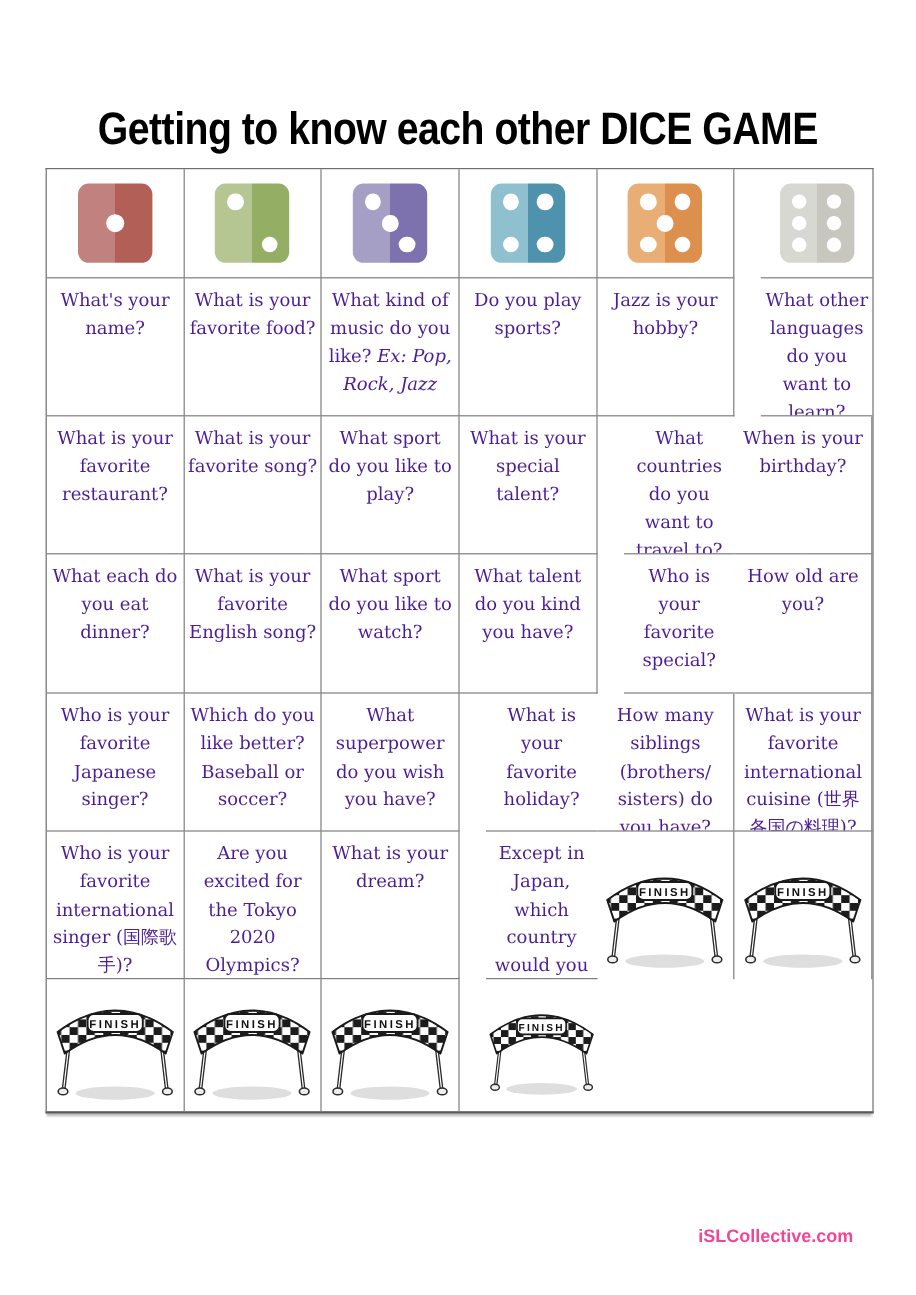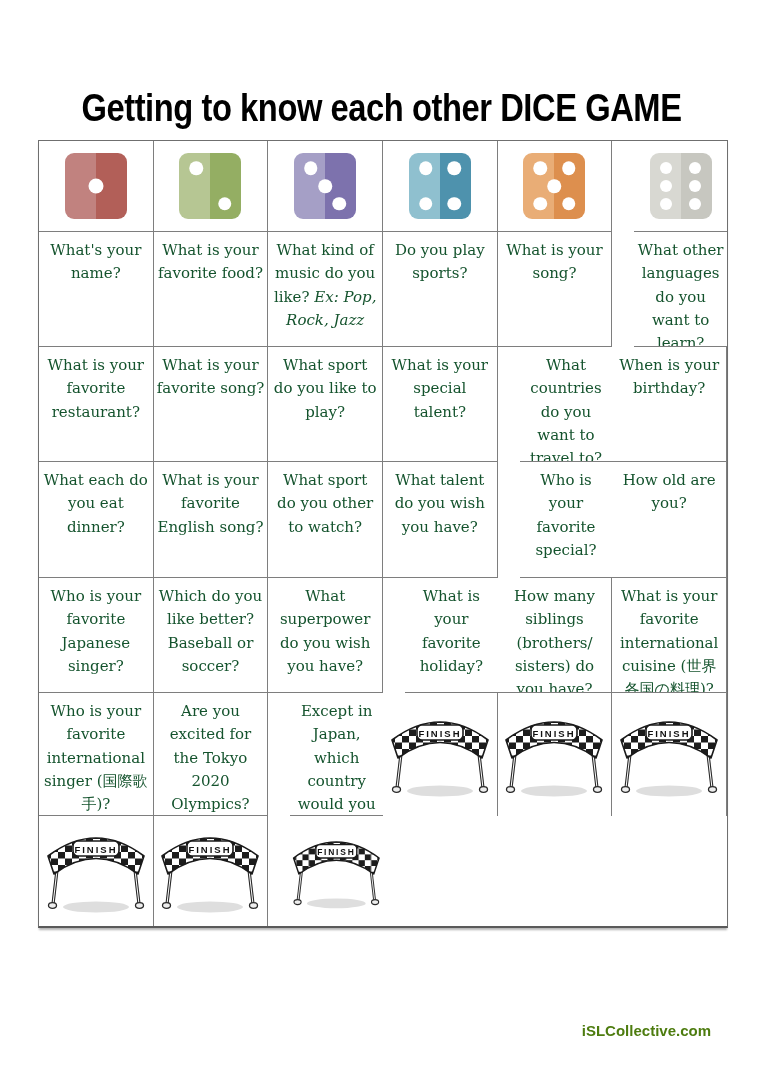--- a/index.html
+++ b/index.html
@@ -56,37 +56,37 @@
     position:absolute;
     background:#fff;
     border-radius:50%;
     transform:translate(-50%,-50%);
   }
   .q-cell {
     padding:7px 3px 0 3px;
     text-align:center;
     font-size:15px;
     line-height:1.55;
-    color:#14532d;
+    color:#4c1d95;
   }
   .q-cell em { font-style:italic; }
   .finish-cell {
     display:flex;
-    align-items:center;
+    align-items:flex-end;
     justify-content:center;
     padding-top:6px;
   }
   .watermark {
     position:absolute;
     top:1022px;
     right:52px;
     font-family:"Liberation Sans", sans-serif;
     font-weight:bold;
     font-size:15px;
-    color:#4d7c0f;
+    color:#ec4899;
   }
 </style>
 </head>
 <body>
 
 <div class="page">
   <h1 class="title">Getting to know each other DICE GAME</h1>
   <div class="grid" id="grid">
       <div class="cell die-cell">
         <div class="die" style="background: linear-gradient(90deg, rgb(193, 130, 127) 0px, rgb(193, 130, 127) 50%, rgb(178, 95, 88) 50%, rgb(178, 95, 88) 100%);">
@@ -130,42 +130,43 @@
           <span class="dot" style="width: 12px; height: 12px; left: 27%; top: 77%;"></span>
           <span class="dot" style="width: 12px; height: 12px; left: 73%; top: 23%;"></span>
           <span class="dot" style="width: 12px; height: 12px; left: 73%; top: 50%;"></span>
           <span class="dot" style="width: 12px; height: 12px; left: 73%; top: 77%;"></span>
         </div>
       </div>
       <div class="cell q-cell">What's your name?</div>
       <div class="cell q-cell">What is your favorite food?</div>
       <div class="cell q-cell">What kind of music do you like? <em>Ex: Pop, Rock, Jazz</em></div>
       <div class="cell q-cell">Do you play sports?</div>
-      <div class="cell q-cell">What is your song?</div>
+      <div class="cell q-cell">Jazz is your hobby?</div>
       <div class="cell q-cell last-col">What other languages do you want to learn?</div>
       <div class="cell q-cell">What is your favorite restaurant?</div>
       <div class="cell q-cell">What is your favorite song?</div>
       <div class="cell q-cell">What sport do you like to play?</div>
       <div class="cell q-cell">What is your special talent?</div>
       <div class="cell q-cell last-col">What countries do you want to travel to?</div>
       <div class="cell q-cell">When is your birthday?</div>
       <div class="cell q-cell">What each do you eat dinner?</div>
       <div class="cell q-cell">What is your favorite English song?</div>
-      <div class="cell q-cell">What sport do you other to watch?</div>
-      <div class="cell q-cell">What talent do you wish you have?</div>
+      <div class="cell q-cell">What sport do you like to watch?</div>
+      <div class="cell q-cell">What talent do you kind you have?</div>
       <div class="cell q-cell last-col">Who is your favorite special?</div>
       <div class="cell q-cell">How old are you?</div>
       <div class="cell q-cell">Who is your favorite Japanese singer?</div>
       <div class="cell q-cell">Which do you like better? Baseball or soccer?</div>
       <div class="cell q-cell">What superpower do you wish you have?</div>
       <div class="cell q-cell last-col">What is your favorite holiday?</div>
       <div class="cell q-cell">How many siblings (brothers/ sisters) do you have?</div>
       <div class="cell q-cell">What is your favorite international cuisine (世界各国の料理)?</div>
       <div class="cell q-cell">Who is your favorite international singer (国際歌手)?</div>
       <div class="cell q-cell">Are you excited for the Tokyo 2020 Olympics?</div>
+      <div class="cell q-cell">What is your dream?</div>
       <div class="cell q-cell last-col">Except in Japan, which country would you like to live?</div>
       <div class="cell finish-cell last-row">
         <svg width="104" height="96" viewBox="0 0 104 96" xmlns="http://www.w3.org/2000/svg">
           <defs>
             <pattern id="chk" width="14" height="13" patternUnits="userSpaceOnUse">
               <rect width="14" height="13" fill="#ffffff"></rect>
               <rect width="7" height="6.5" fill="#1c1c1c"></rect>
               <rect x="7" y="6.5" width="7" height="6.5" fill="#1c1c1c"></rect>
             </pattern>
           </defs>

